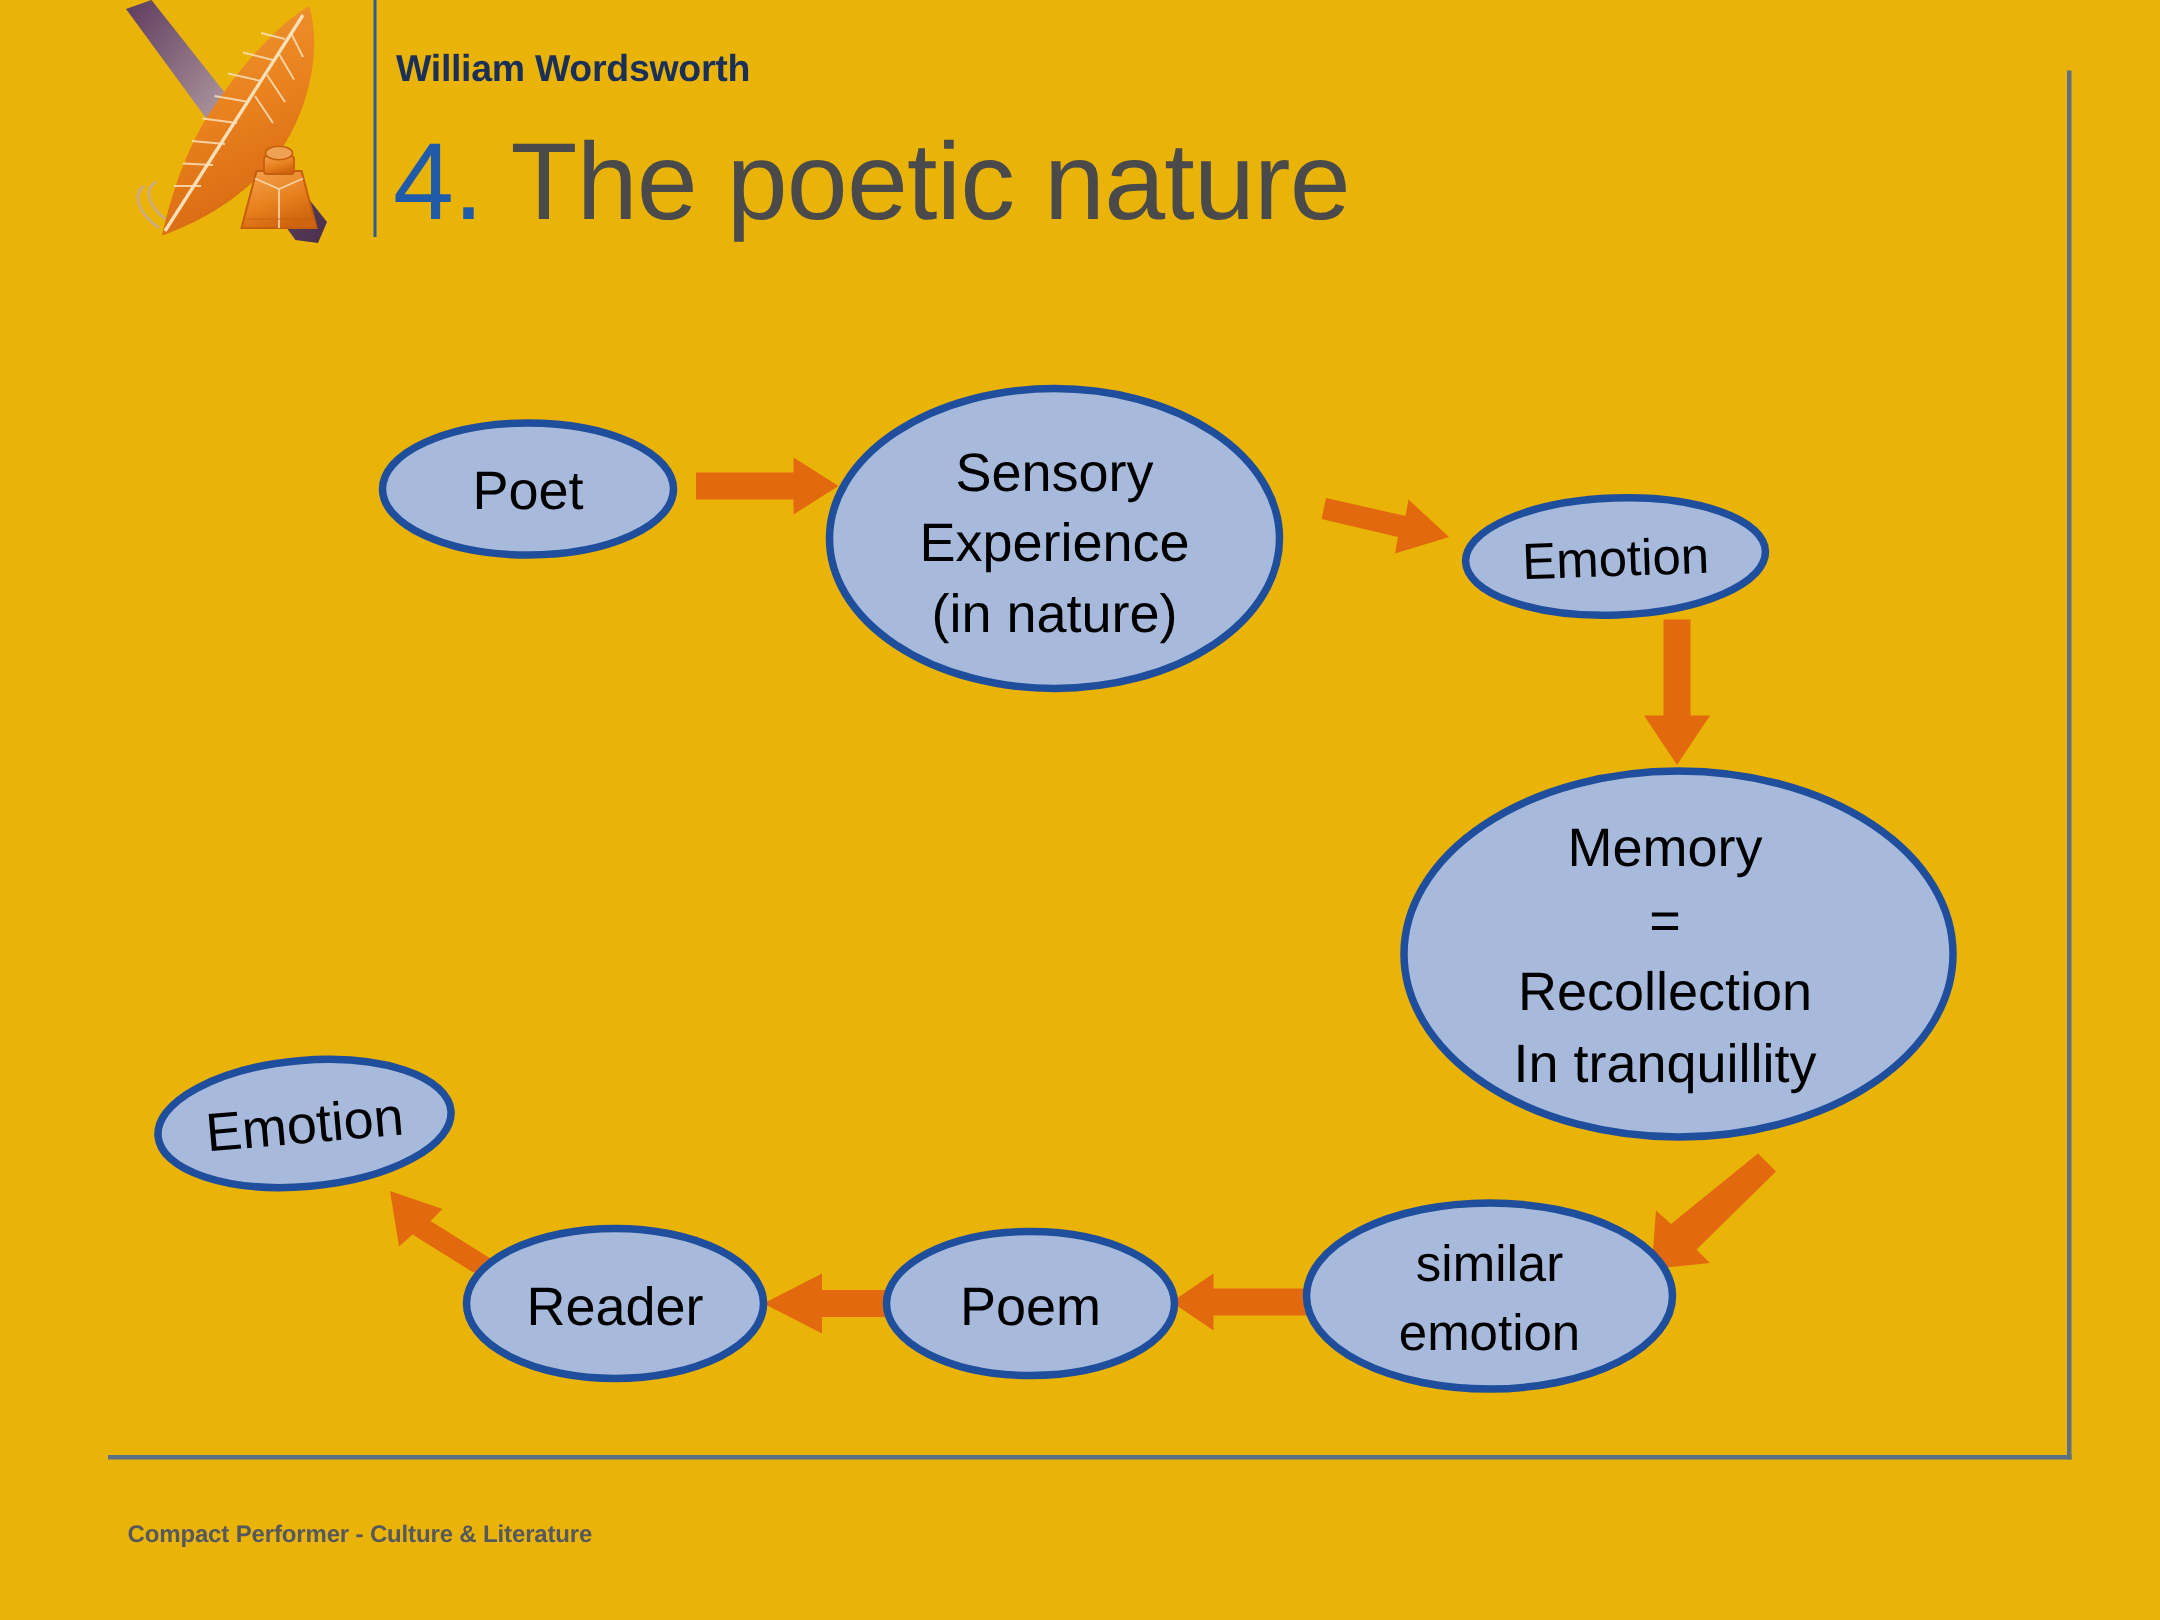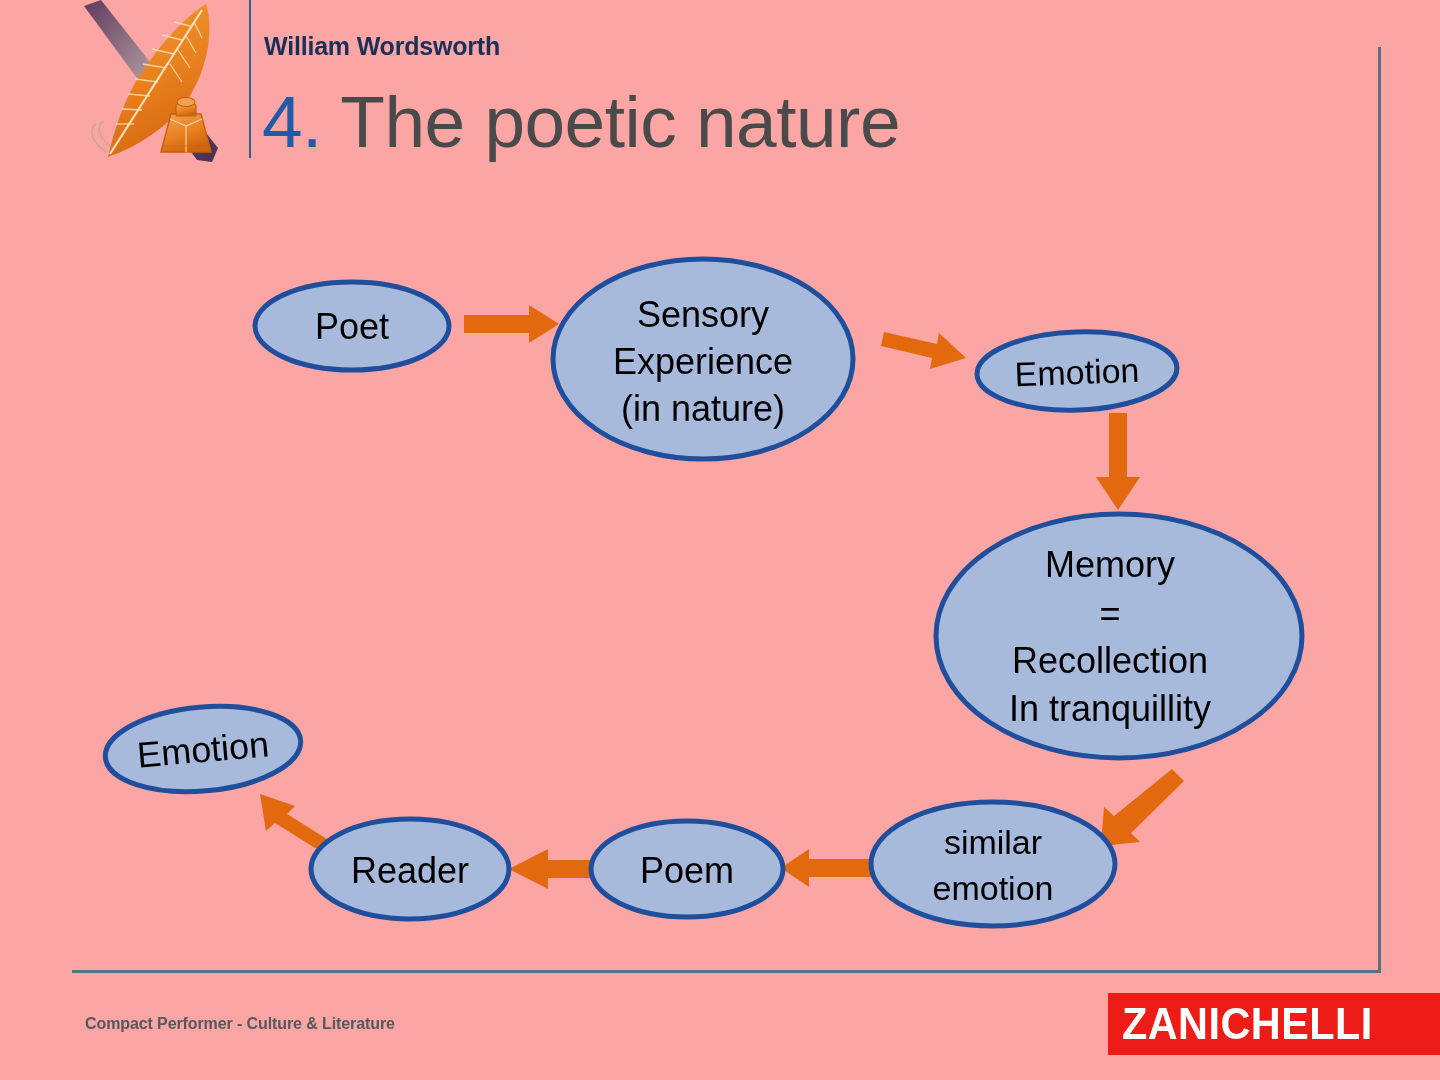--- a/index.html
+++ b/index.html
@@ -14,21 +14,21 @@
     position: relative;
     overflow: hidden;
     font-family: "Liberation Sans", sans-serif;
     -webkit-font-smoothing: antialiased;
   }
 
   
   .slide {
     position: absolute;
     inset: 0;
-    background: #fca5a5;
+    background: #eab308;
   }
 
   .frame-vertical {
     position: absolute;
     left: 1378px;
     top: 47px;
     width: 3px;
     height: 926px;
     background: #5B7183;
   }
@@ -294,17 +294,14 @@
         <g transform="rotate(-5 203 748)">
           <ellipse cx="203" cy="748" rx="98" ry="42" fill="#A8BADB" stroke="#1F4E9C" stroke-width="5"></ellipse>
           <text class="node-label" x="203" y="761" font-size="36">Emotion</text>
         </g>
       </g>
     </svg>
   </div>
 
   <div class="footer-text">Compact Performer - Culture &amp; Literature</div>
 
-  <div class="zanichelli">
-    <span>ZANICHELLI</span>
-  </div>
 
 </div>
 
 </body></html>

